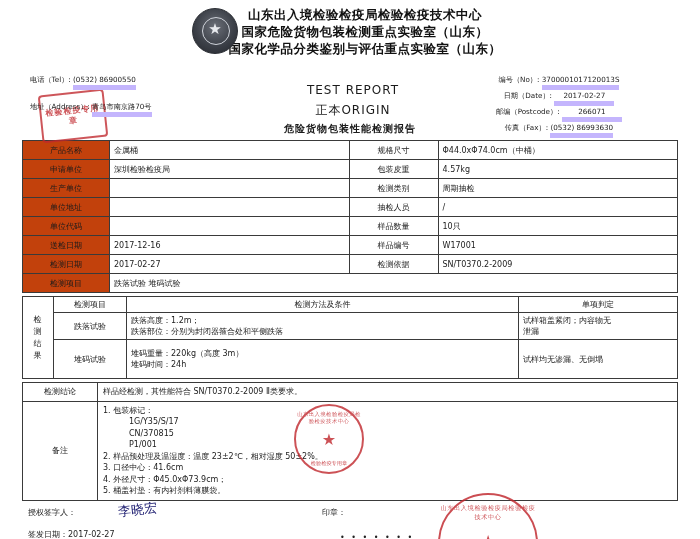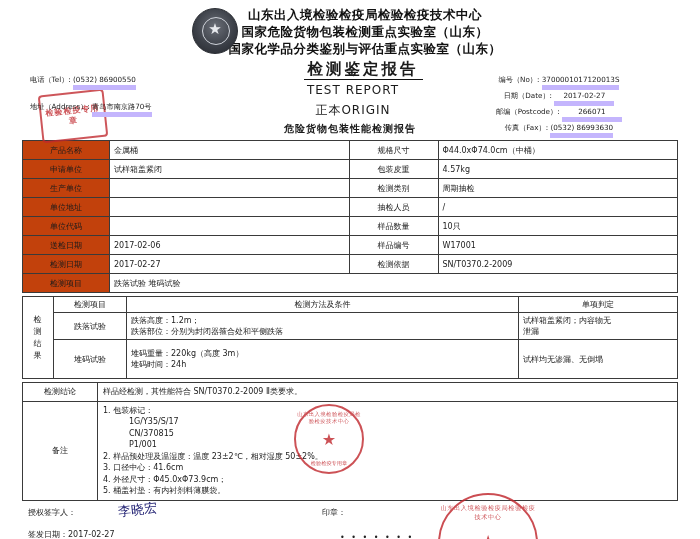--- a/index.html
+++ b/index.html
@@ -121,23 +121,20 @@
 
 <div class="page">
 
   <div class="hdr">
     <div class="emblem"></div>
     <div class="hdr-lines">
       <div>山东出入境检验检疫局检验检疫技术中心</div>
       <div>国家危险货物包装检测重点实验室（山东）</div>
       <div>国家化学品分类鉴别与评估重点实验室（山东）</div>
     </div>
-    <div class="rep-title">
-      <span>检测鉴定报告</span>
-    </div>
   </div>
 
   <div class="meta">
     <div class="stamp-left">
       <span>检验检疫专用章</span>
     </div>
 
     <div class="left">
       <div class="row">
         <span>电话（Tel）:</span>
@@ -179,21 +176,21 @@
   <table class="t1">
     <tbody>
       <tr>
         <td class="lbl">产品名称</td>
         <td class="val">金属桶</td>
         <td class="lbl2">规格尺寸</td>
         <td class="val">Φ44.0xΦ74.0cm（中桶）</td>
       </tr>
       <tr>
         <td class="lbl">申请单位</td>
-        <td class="val">试样箱盖紧闭</td>
+        <td class="val">深圳检验检疫局</td>
         <td class="lbl2">包装皮重</td>
         <td class="val">4.57kg</td>
       </tr>
       <tr>
         <td class="lbl">生产单位</td>
         <td class="val"></td>
         <td class="lbl2">检测类别</td>
         <td class="val">周期抽检</td>
       </tr>
       <tr>
@@ -203,21 +200,21 @@
         <td class="val">/</td>
       </tr>
       <tr>
         <td class="lbl">单位代码</td>
         <td class="val"></td>
         <td class="lbl2">样品数量</td>
         <td class="val">10只</td>
       </tr>
       <tr>
         <td class="lbl">送检日期</td>
-        <td class="val">2017-02-06</td>
+        <td class="val">2017-12-16</td>
         <td class="lbl2">样品编号</td>
         <td class="val">W17001</td>
       </tr>
       <tr>
         <td class="lbl">检测日期</td>
         <td class="val">2017-02-27</td>
         <td class="lbl2">检测依据</td>
         <td class="val">SN/T0370.2-2009</td>
       </tr>
       <tr>

